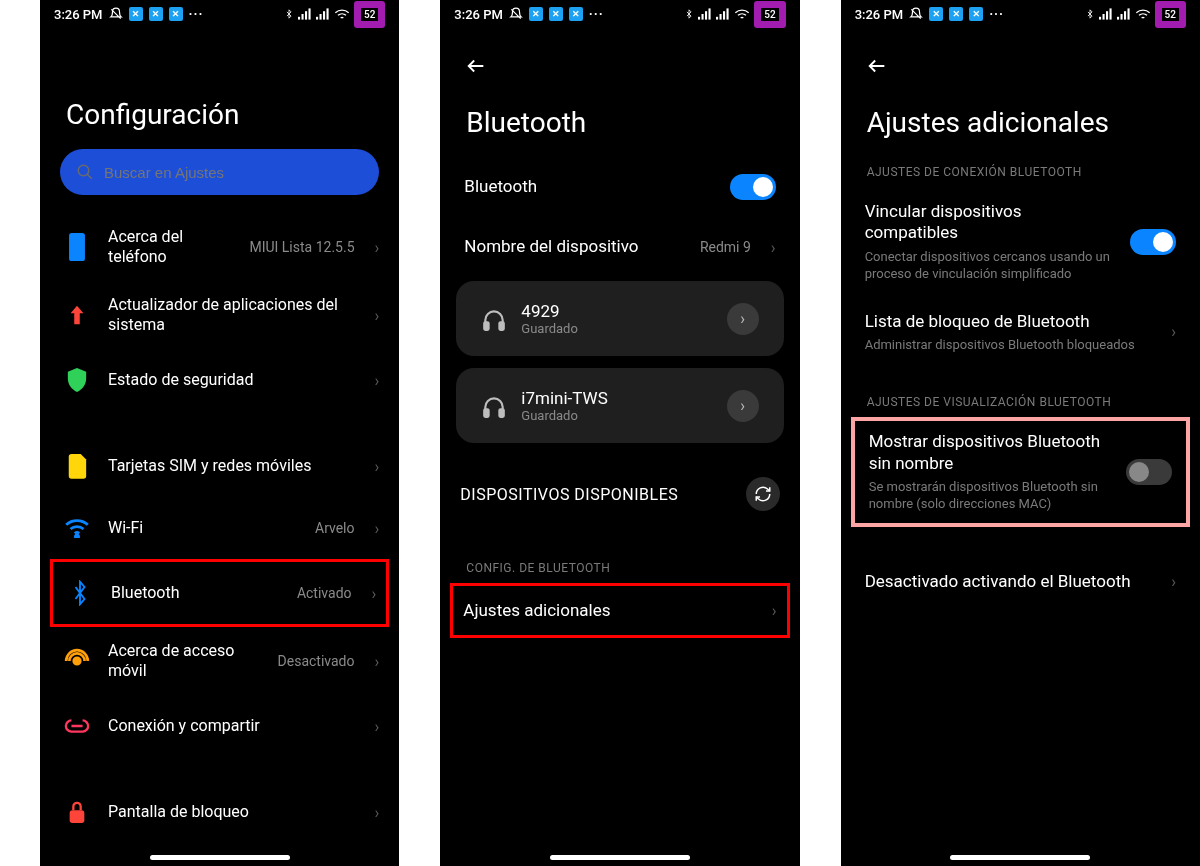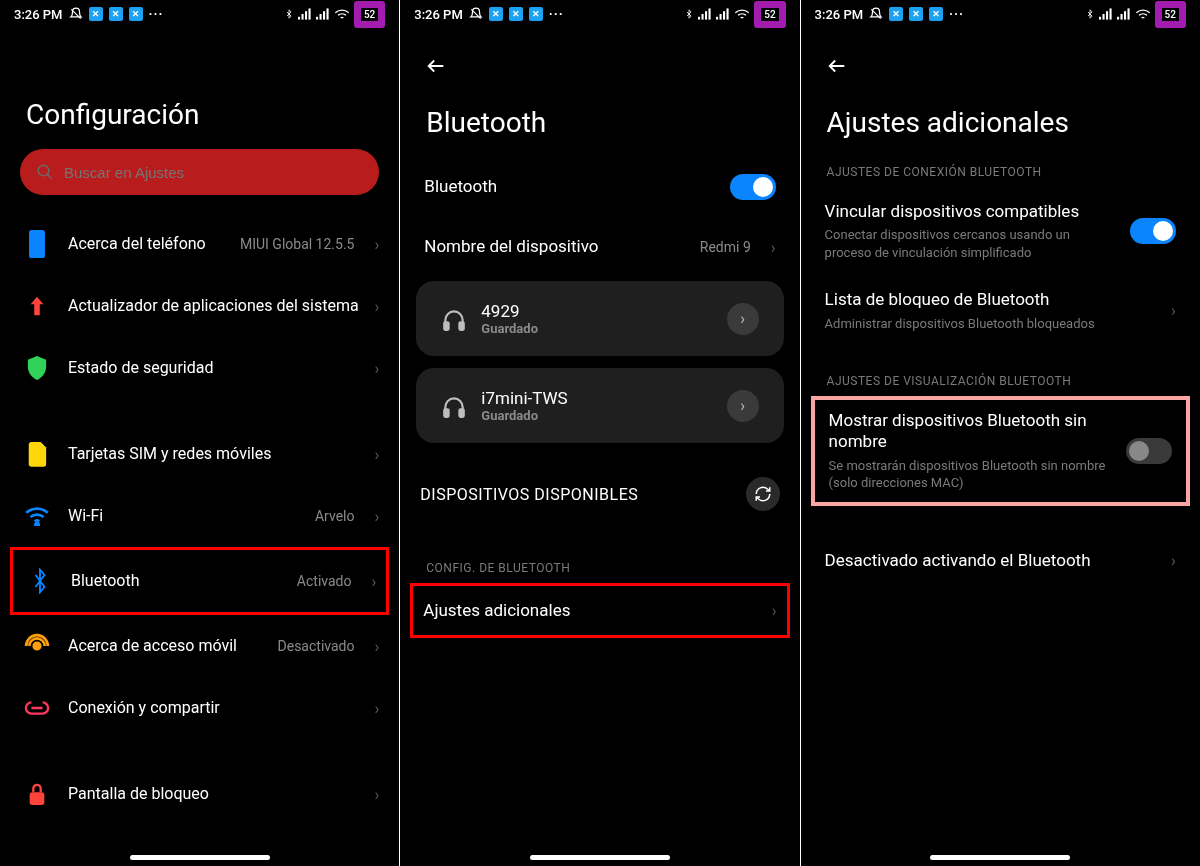--- a/index.html
+++ b/index.html
@@ -11,20 +11,21 @@
     display: flex;
     gap: 1px;
   }
   .phone {
     width: 399.3px;
     height: 866px;
     background: #000;
     color: #fff;
     position: relative;
     overflow: hidden;
+    margin-left: 40px;
   }
   
   .statusbar {
     height: 28px;
     display: flex;
     align-items: center;
     padding: 0 14px;
     font-size: 12px;
     font-weight: 500;
   }
@@ -47,21 +48,21 @@
     padding: 70px 26px 18px 26px;
   }
   .page-title.sub { padding-top: 24px; }
   .back-btn {
     position:absolute; top:48px; left:18px; width:36px; height:36px;
     display:flex; align-items:center; justify-content:center; cursor:pointer;
   }
   
   .search {
     margin: 0 20px 12px 20px;
-    background:#b91c1c;
+    background:#1d4ed8;
     border-radius: 28px;
     height: 46px;
     display:flex; align-items:center;
     padding: 0 16px;
     gap:10px;
     color:#6a6a6a;
   }
   .search input {
     background:transparent; border:0; outline:0; color:#cfcfcf; font-size:15px; width:100%;
   }
@@ -95,21 +96,21 @@
   .toggle .knob {
     width:20px; height:20px; border-radius:50%; background:#fff; position:absolute; top:3px;
   }
   .toggle.on .knob { right:3px; }
   .toggle.off .knob { left:3px; background:#888; }
   
   .device-group { background:#1f1f1f; border-radius:18px; margin: 4px 16px 12px 16px; padding:6px 0;}
   .device-row { display:flex; align-items:center; padding: 14px 25px; gap:14px;}
   .device-row .dtexts { flex:1; }
   .dname { font-size:17px;}
-  .dsub { font-size:13px; color:#8a8a8a;font-weight:bold; }
+  .dsub { font-size:13px; color:#8a8a8a; }
   .dcirc {
     width:32px; height:32px; border-radius:50%; background:#3a3a3a;
     display:flex;align-items:center;justify-content:center; color:#bcbcbc; font-size:16px;
   }
   .avail-row {
     display:flex; align-items:center; padding:22px 20px; gap:12px;
   }
   .avail-title { font-size:16px; letter-spacing:0.5px; flex:1; }
   .refresh {
     width:34px;height:34px;border-radius:50%;background:#2a2a2a;
@@ -211,21 +212,21 @@
 
     <div class="row">
       <span class="icon ic-phone">
           <svg width="22" height="30" viewBox="0 0 24 34" fill="currentColor">
             <rect x="3" y="1" width="18" height="32" rx="3"></rect>
           </svg>
         </span>
       <div class="texts">
           <div class="title">Acerca del teléfono</div>
         </div>
-      <span class="value">MIUI Global 12.5.5</span>
+      <span class="value">MIUI Lista 12.5.5</span>
       <span class="chev">›</span>
     </div>
 
     <div class="row">
       <span class="icon ic-up">
           <svg width="22" height="24" viewBox="0 0 24 24" fill="currentColor">
             <path d="M12 2l7 8h-4v12h-6V10H5z"></path>
           </svg>
         </span>
       <div class="texts">

